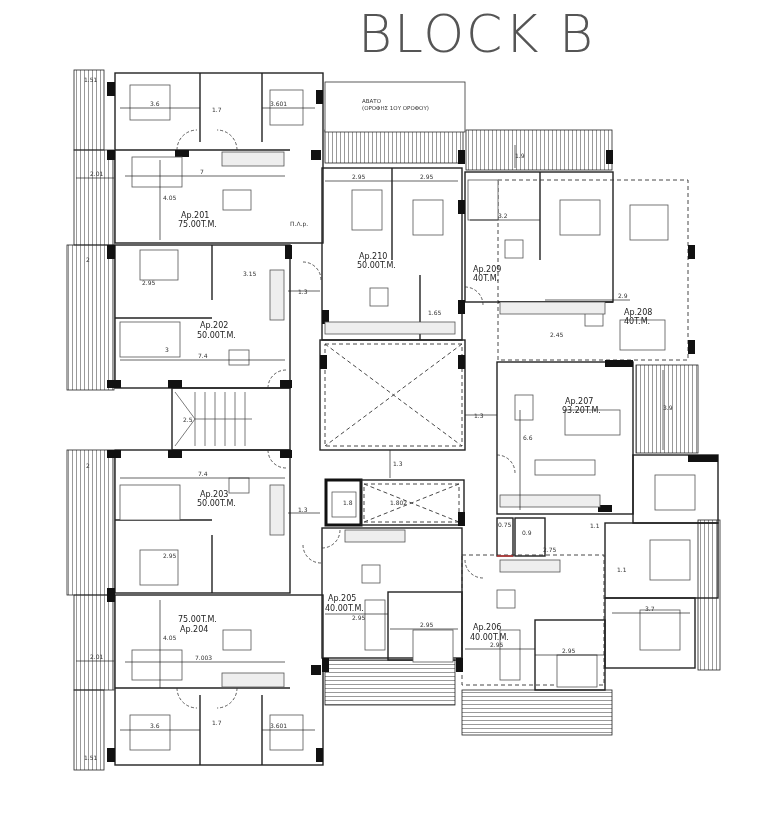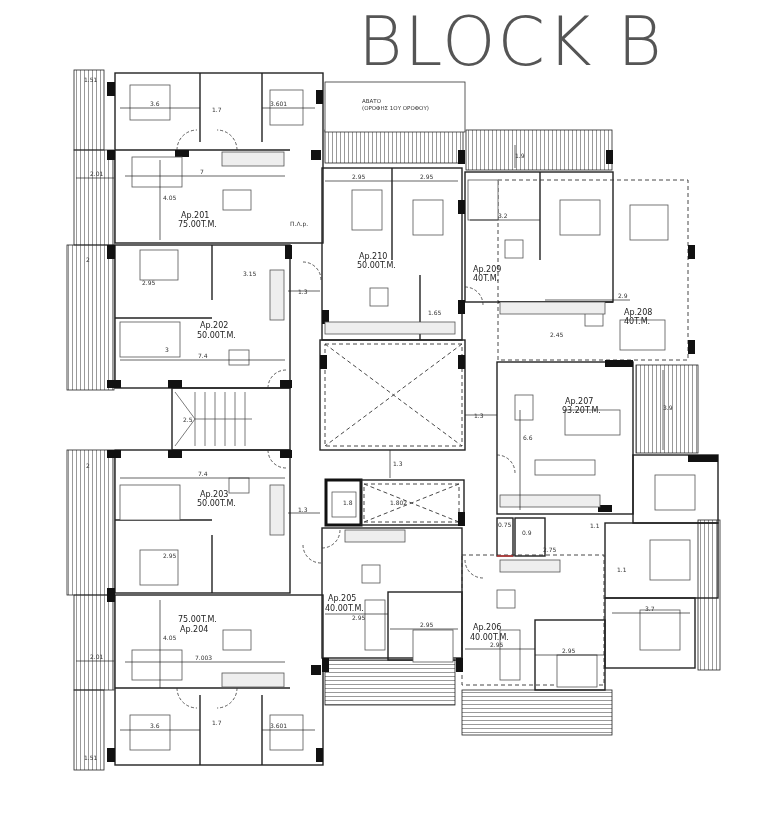--- a/index.html
+++ b/index.html
@@ -1,17 +1,17 @@
 <!DOCTYPE html>
 <html><head>
 <meta charset="utf-8">
 <style>
   html, body { margin: 0; padding: 0; background: #ffffff; }
   body { width: 776px; height: 814px; position: relative; overflow: hidden; font-family: "DejaVu Sans", sans-serif; }
-  #title { position: absolute; left: 358px; top: 8px; font-family: "DejaVu Sans", sans-serif; font-size: 68px; font-weight: 300; color: #555555; letter-spacing: 2px; line-height: 1; }
+  #title { position: absolute; left: 358px; top: 8px; font-family: "DejaVu Sans", sans-serif; font-size: 52px; font-weight: 300; color: #555555; letter-spacing: 2px; line-height: 1; }
   svg#plan { position: absolute; left: 0; top: 0; }
   .wall { fill: none; stroke: #222; stroke-width: 1.4; }
   .thin { fill: none; stroke: #444; stroke-width: 0.7; }
   .dash { fill: none; stroke: #333; stroke-width: 0.9; stroke-dasharray: 4 3; }
   .pillar { fill: #111; }
   .furn { fill: #fff; stroke: #555; stroke-width: 0.8; }
   .furnf { fill: #eee; stroke: #555; stroke-width: 0.8; }
   .dim { stroke: #222; stroke-width: 0.7; fill: none; }
   .lbl { font-family: "DejaVu Sans", sans-serif; font-size: 8px; fill: #222; }
   .dimt { font-family: "DejaVu Sans", sans-serif; font-size: 6px; fill: #333; }

